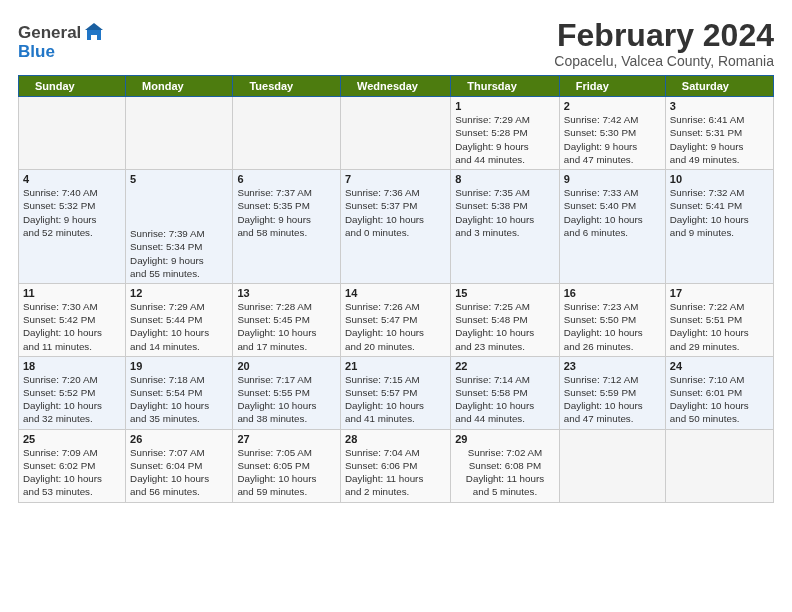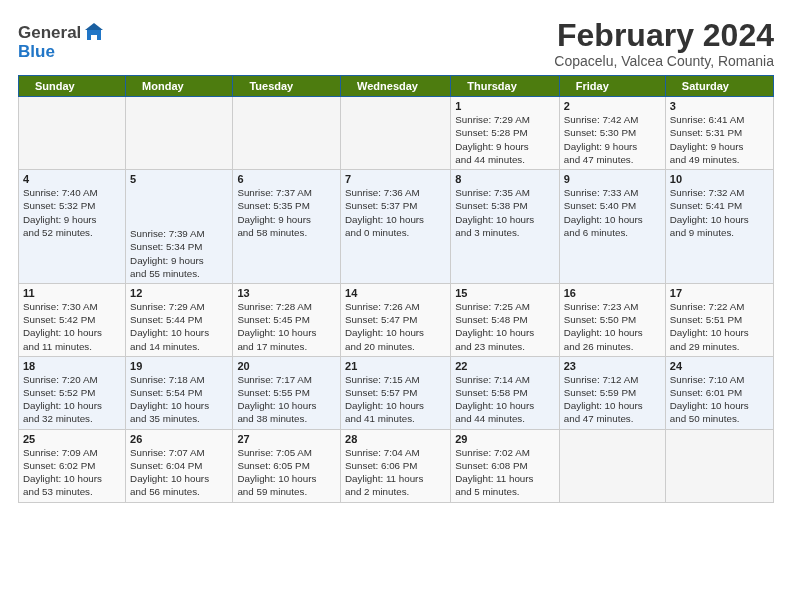--- a/index.html
+++ b/index.html
@@ -323,21 +323,21 @@
           </td>
           <td>
             <span class="day-num">28</span>
             <div class="day-info" style="white-space: pre-line;">Sunrise: 7:04 AM
 Sunset: 6:06 PM
 Daylight: 11 hours
 and 2 minutes.</div>
           </td>
           <td>
             <span class="day-num">29</span>
-            <div class="day-info" style="white-space: pre-line;">Sunrise: 7:02 AM
+            <div class="day-info" style="white-space: pre-line; text-align: center;">Sunrise: 7:02 AM
 Sunset: 6:08 PM
 Daylight: 11 hours
 and 5 minutes.</div>
           </td>
           <td class="empty-cell"></td>
           <td class="empty-cell"></td>
         </tr>
       </tbody>
   </table>
 

